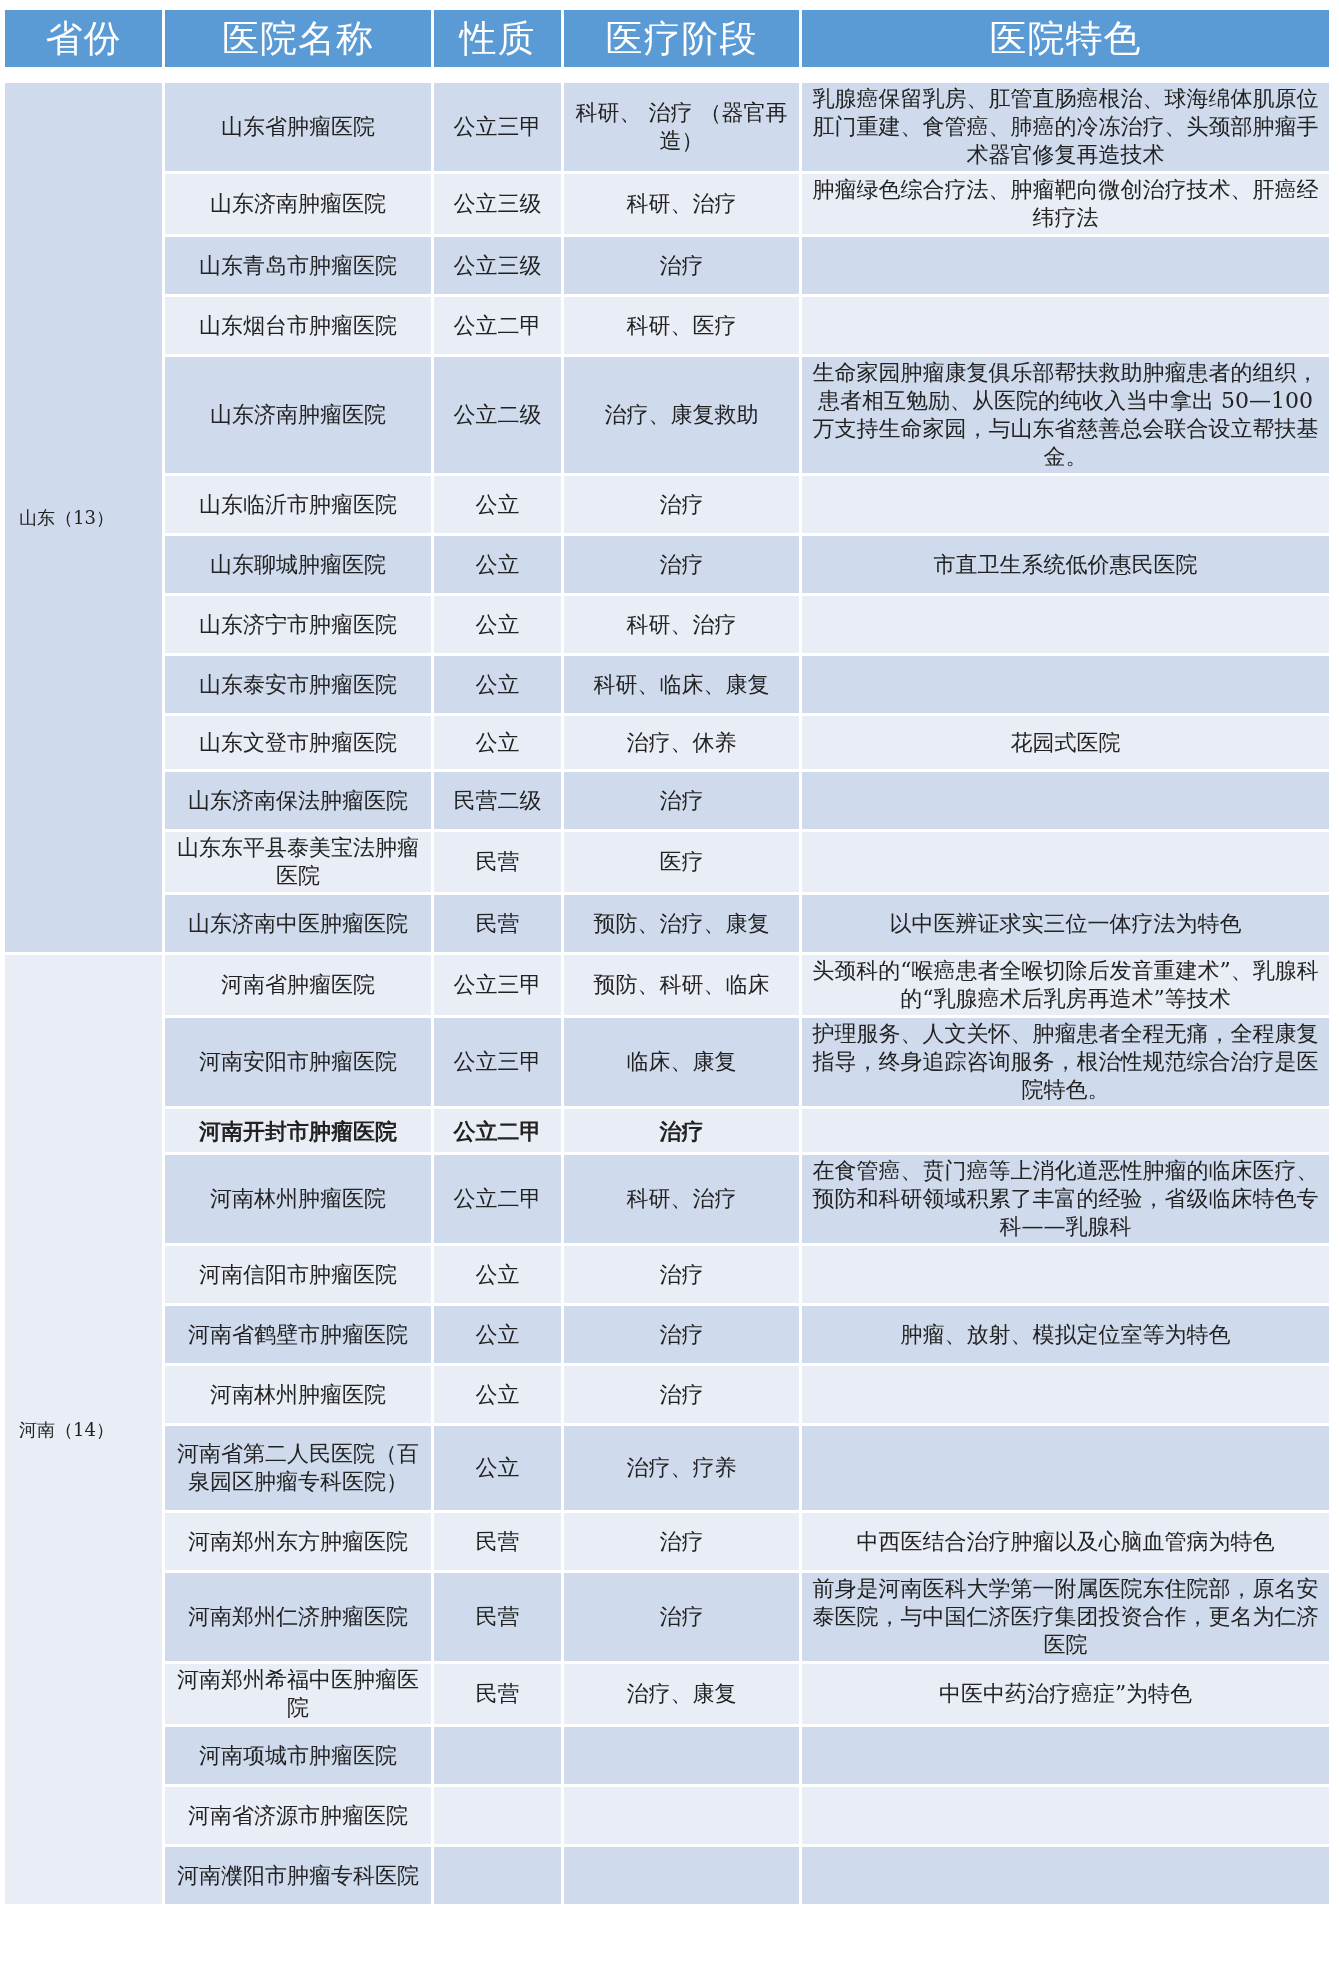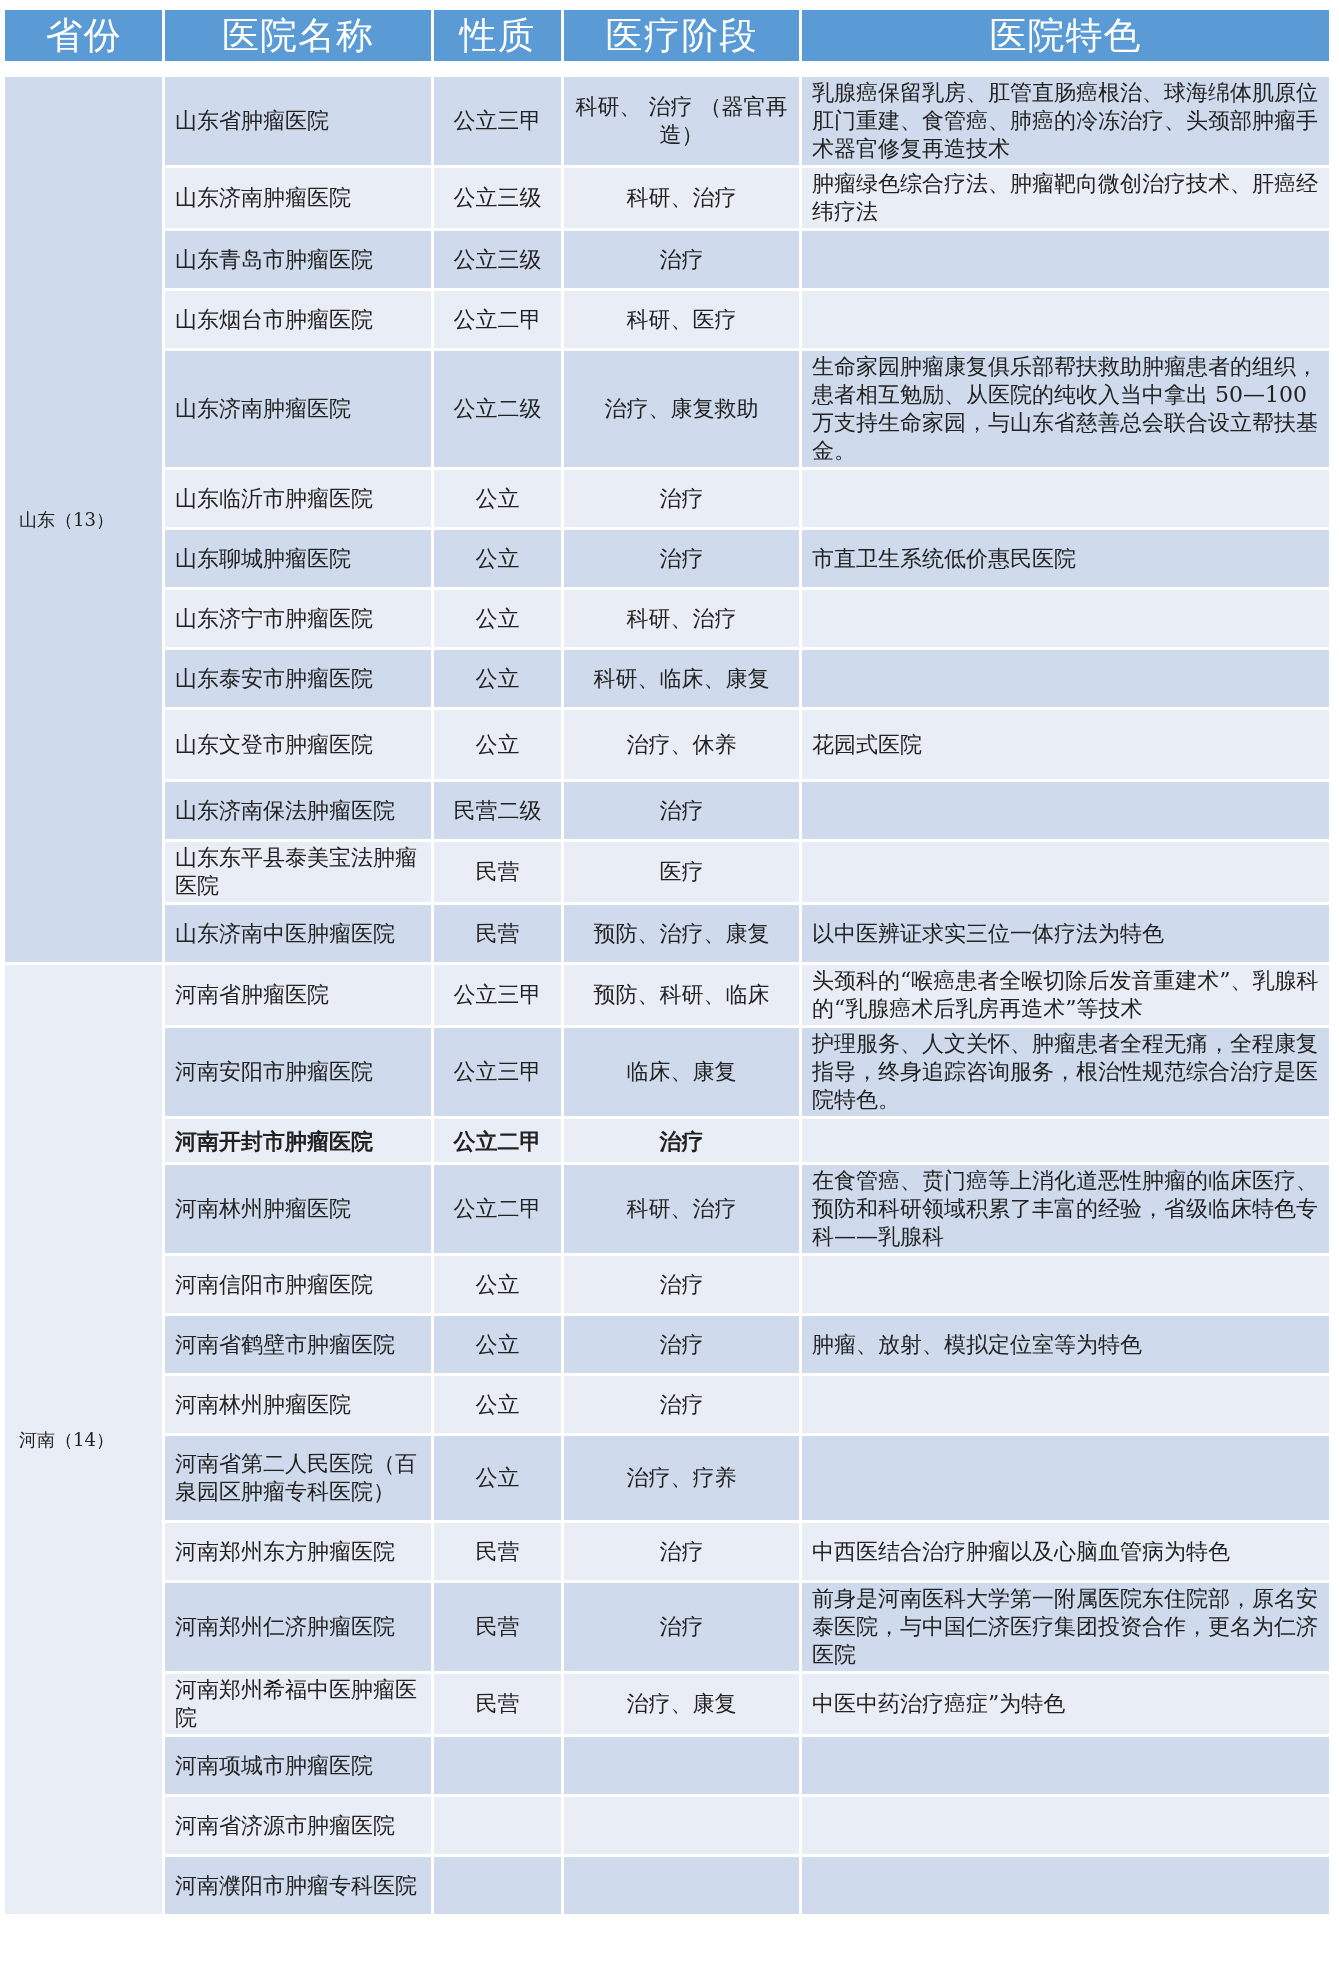--- a/index.html
+++ b/index.html
@@ -6,29 +6,29 @@
   body { width: 1339px; height: 1969px; position: relative; overflow: hidden;
          font-family: "DejaVu Serif", "Liberation Serif", serif; color: #222; }
   table.hosp { position: absolute; left: 2px; top: 7px; width: 1330px;
                border-collapse: separate; border-spacing: 3px 3px; table-layout: fixed; }
   table.hosp col.c1 { width: 157px; }
   table.hosp col.c2 { width: 266px; }
   table.hosp col.c3 { width: 127px; }
   table.hosp col.c4 { width: 235px; }
   table.hosp col.c5 { width: auto; }
   th { background: #5b9bd5; color: #ffffff; font-weight: normal;
-       font-size: 37px; height: 51px; text-align: center; padding: 0;
+       font-size: 37px; height: 57px; text-align: center; padding: 0;
        font-family: "DejaVu Serif", "Liberation Serif", serif; letter-spacing: 1px; }
   td { font-size: 22px; line-height: 28px; padding: 2px 10px; vertical-align: middle; }
   tr.odd td { background: #cfdbec; }
   tr.even td { background: #e9edf5; }
   td.prov { background: #cfdbec !important; font-size: 18px; padding-left: 14px; }
   td.prov.henan { background: #e9edf5 !important; }
   td.center { text-align: center; }
-  td.left { text-align: left; }
+  td.left { text-align: center; }
   tr.spacer td { height: 10px; padding: 0; background: #fff !important; }
 </style>
 </head>
 <body>
 
 <table class="hosp">
   <colgroup>
       <col class="c1">
       <col class="c2">
       <col class="c3">
@@ -96,21 +96,21 @@
         <td class="center">公立</td>
         <td class="center">科研、治疗</td>
         <td class="left"></td>
       </tr>
       <tr class="odd" style="height: 57px;">
         <td class="left">山东泰安市肿瘤医院</td>
         <td class="center">公立</td>
         <td class="center">科研、临床、康复</td>
         <td class="left"></td>
       </tr>
-      <tr class="even" style="height: 69px;">
+      <tr class="even" style="height: 53px;">
         <td class="left">山东文登市肿瘤医院</td>
         <td class="center">公立</td>
         <td class="center">治疗、休养</td>
         <td class="left">花园式医院</td>
       </tr>
       <tr class="odd" style="height: 57px;">
         <td class="left">山东济南保法肿瘤医院</td>
         <td class="center">民营二级</td>
         <td class="center">治疗</td>
         <td class="left"></td>

